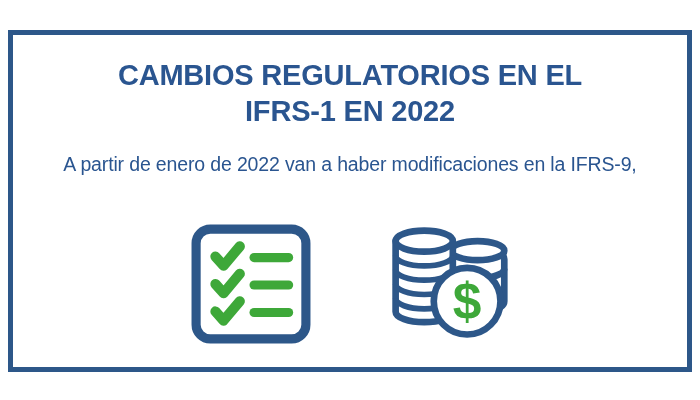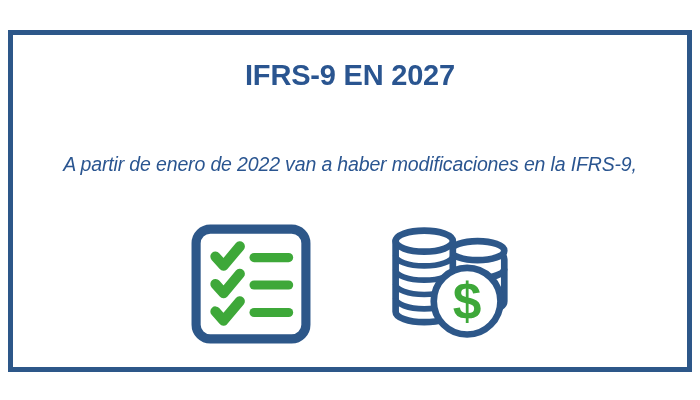--- a/index.html
+++ b/index.html
@@ -49,21 +49,20 @@
     width: 100%;
     text-align: center;
     color: #2a5590;
     font-size: 19.5px;
     line-height: 26px;
     letter-spacing: -0.15px;
   }
   #subhead .sub-line {
     display: block;
     white-space: nowrap;
-    font-style: italic;
   }
 
   #icon-row {
     position: absolute;
     left: 0;
     top: 184px;
     width: 100%;
     height: 130px;
     display: flex;
     align-items: center;
@@ -75,21 +74,22 @@
     height: 122px;
     display: block;
   }
 </style>
 </head>
 <body>
 
 <div id="infographic-card">
 
   <div id="headline">
-    <span class="hl-line">IFRS-9 EN 2027</span>
+    <span class="hl-line">CAMBIOS REGULATORIOS EN EL</span>
+    <span class="hl-line">IFRS-1 EN 2022</span>
   </div>
 
   <div id="subhead">
     <span class="sub-line">A partir de enero de 2022 van a haber modificaciones en la IFRS-9,</span>
   </div>
 
   <div id="icon-row">
 
     <svg class="icon-box" viewBox="0 0 120 120">
       <rect x="6" y="6" width="108" height="108" rx="14" ry="14" fill="#ffffff" stroke="#2d5789" stroke-width="9"></rect>

